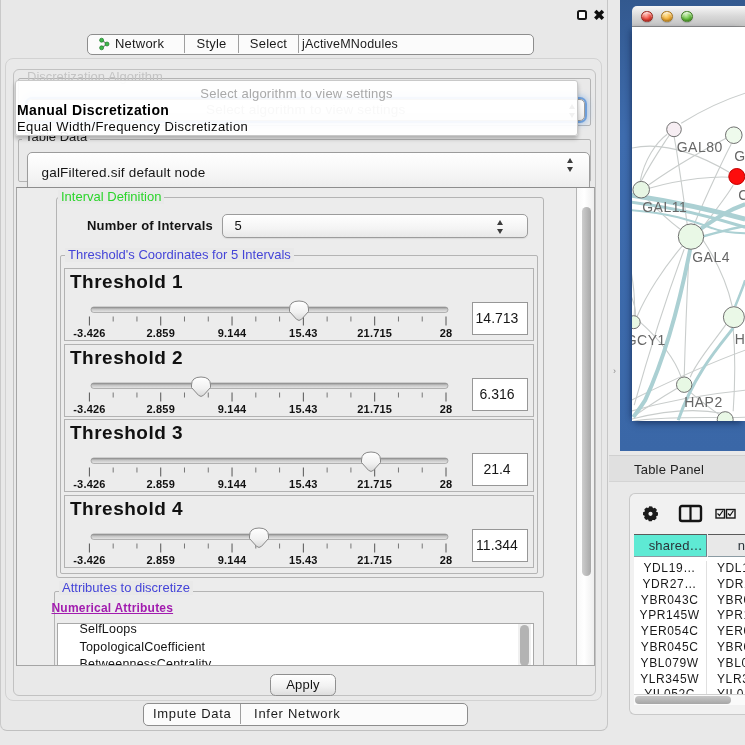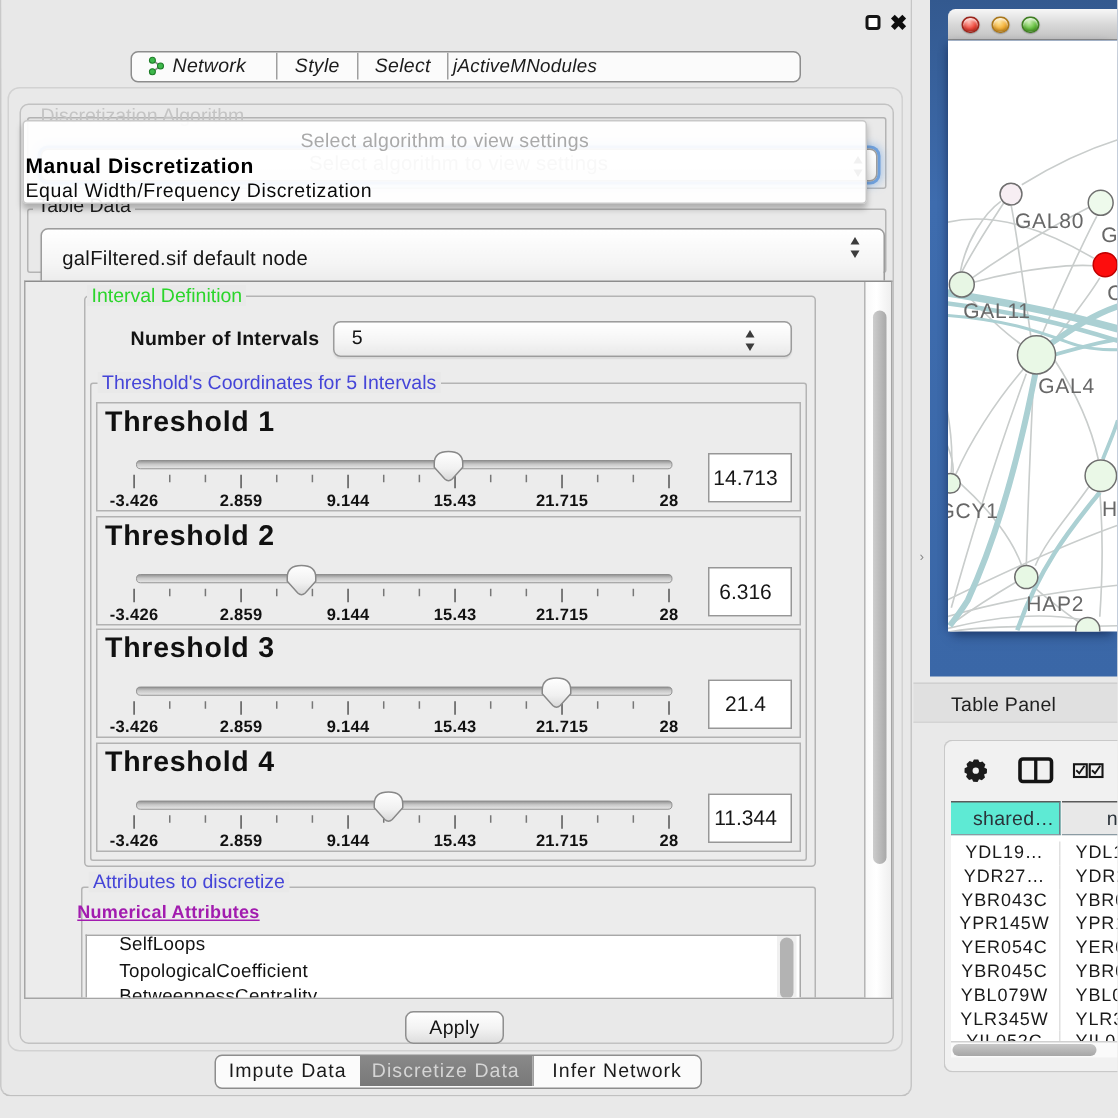--- a/index.html
+++ b/index.html
@@ -69,21 +69,21 @@
 #hthumb{position:absolute;left:1.5px;top:1.5px;width:96px;height:8px;border-radius:4px;background:linear-gradient(#c8c8c8,#a6a6a6);}
 #splitarrow{position:absolute;left:613px;top:366px;width:8px;height:8px;font-size:9px;color:#8a8a8a;}
 </style></head>
 <body>
 <div id="root">
 
 <div id="win"></div>
 <div id="btnFloat"></div>
 <div id="btnClose">✖</div>
 
-<div class="tabbar" id="toptabs" style="left:87px;top:33.5px;width:447px;height:21px;font-style:italic;">
+<div class="tabbar" id="toptabs" style="left:87px;top:33.5px;width:447px;height:21px;">
   <div class="seg" style="width:96px;justify-content:flex-start;padding-left:10px;">
     <svg width="13" height="14" viewBox="0 0 13 14" style="margin-right:4px;">
       <line x1="4" y1="3.2" x2="8.8" y2="7" stroke="#8a8a8a" stroke-width="1.1"></line>
       <line x1="4" y1="10.8" x2="8.8" y2="7" stroke="#8a8a8a" stroke-width="1.1"></line>
       <circle cx="3.6" cy="3.2" r="2" fill="#3db84b" stroke="#1e7d28" stroke-width="0.7"></circle>
       <circle cx="9" cy="7" r="2" fill="#3db84b" stroke="#1e7d28" stroke-width="0.7"></circle>
       <circle cx="3.6" cy="10.8" r="2" fill="#3db84b" stroke="#1e7d28" stroke-width="0.7"></circle>
     </svg>
     Network</div>
   <div class="div"></div>
@@ -279,21 +279,20 @@
 
   <div id="vscroll">
         <div id="vthumb"></div>
       </div>
 </div>
 
 <div id="applybtn">Apply</div>
 
 <div class="tabbar" id="bottabs" style="left:143px;top:702.5px;width:325px;height:23.5px;letter-spacing:0.6px;">
   <div class="seg" style="width:96.3px;">Impute Data</div>
-  <div class="seg sel" style="width:116px;">Discretize Data</div>
   <div class="div"></div>
   <div class="seg" style="width:112px;">Infer Network</div>
 </div>
 
 <div id="popup">
   <div class="p1">Select algorithm to view settings</div>
   <div class="p2">Manual Discretization</div>
   <div class="p3">Equal Width/Frequency Discretization</div>
 </div>
 

